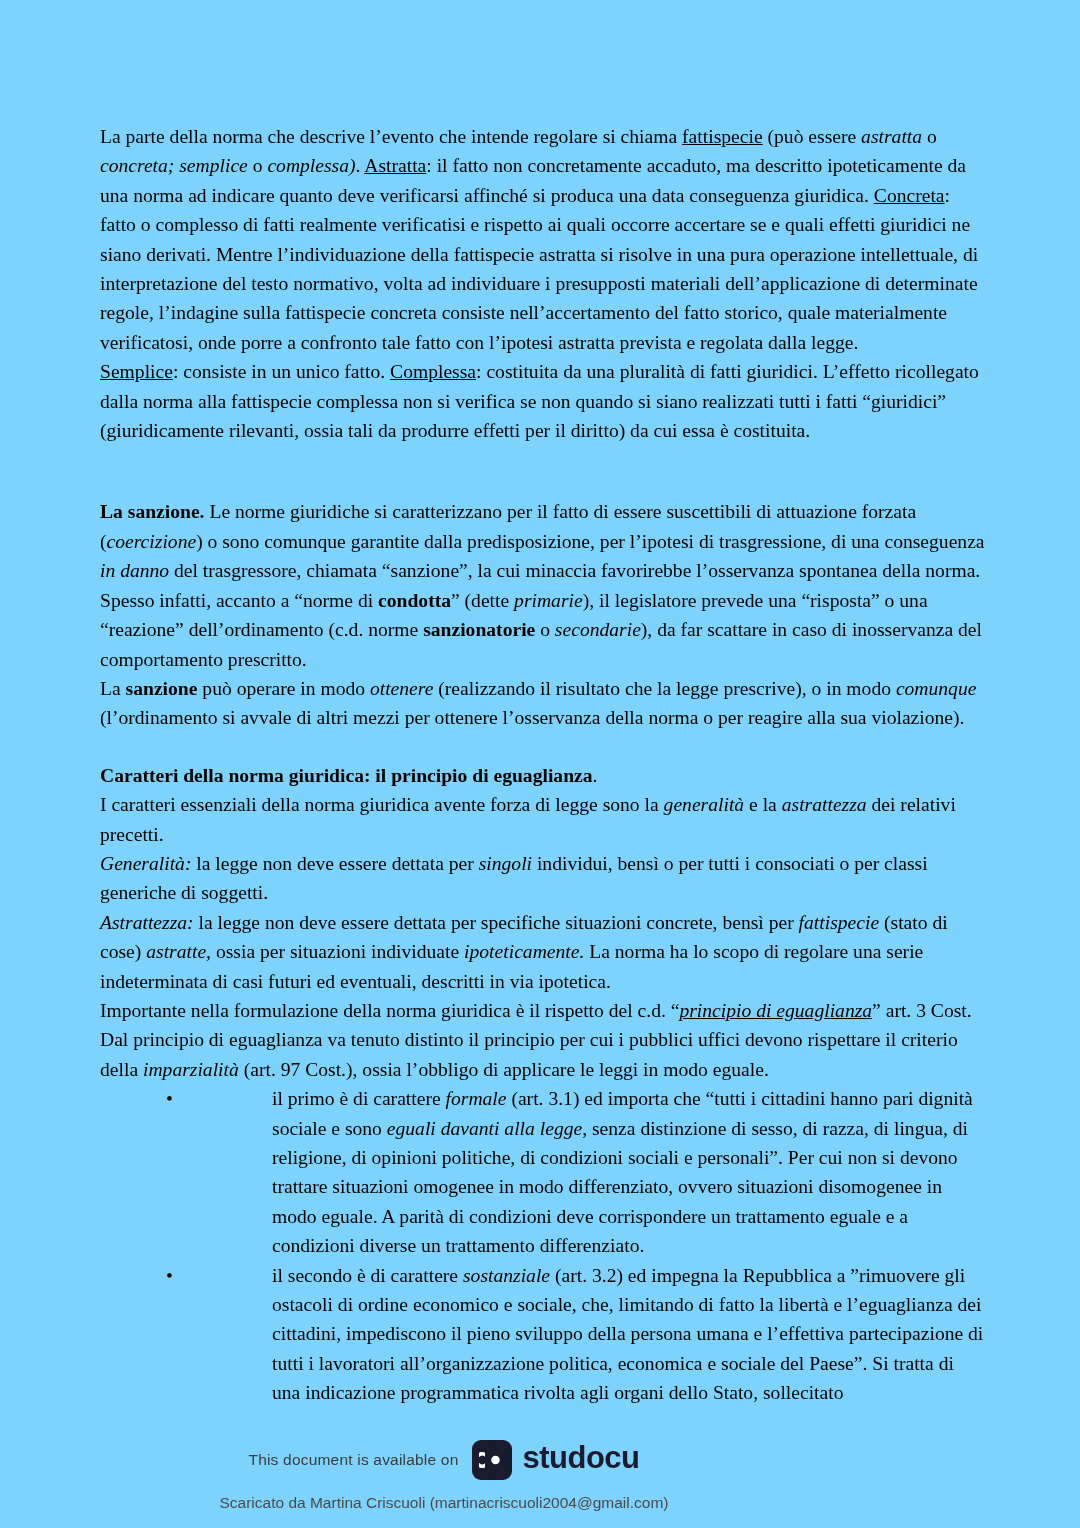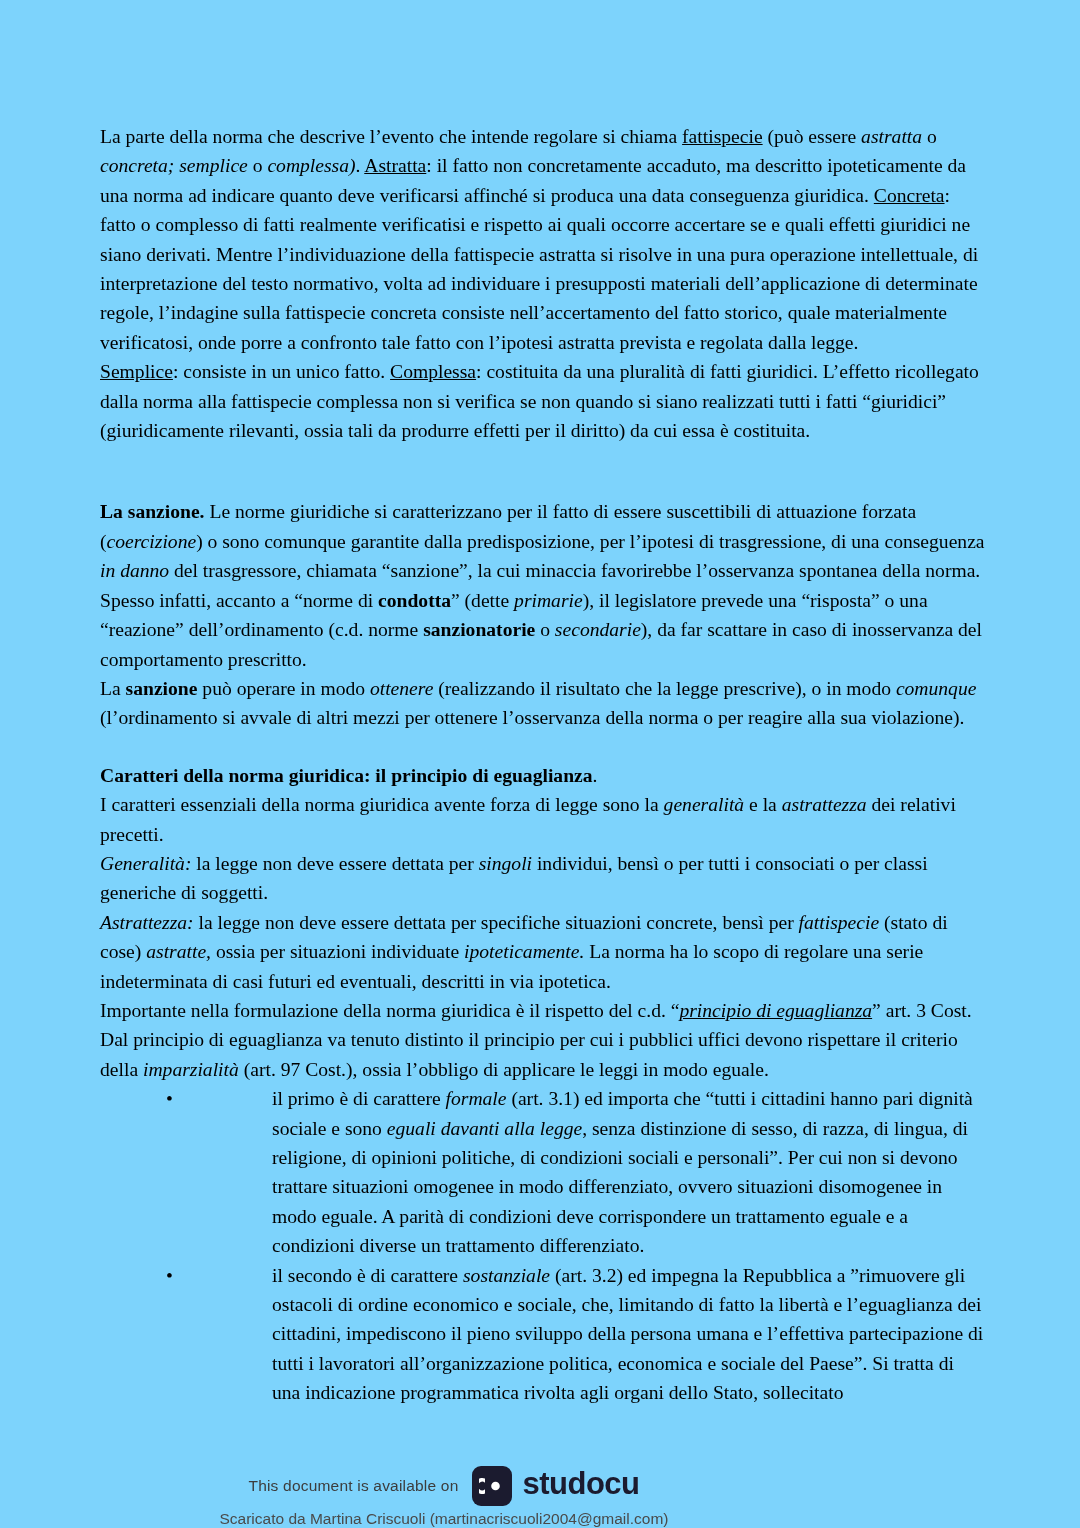--- a/index.html
+++ b/index.html
@@ -92,21 +92,22 @@
     font-family: "Liberation Sans", sans-serif;
     font-size: 31px;
     font-weight: bold;
     color: #1b1b2f;
     letter-spacing: -0.5px;
   }
   .downloader {
     font-family: "Liberation Sans", sans-serif;
     font-size: 15.5px;
     color: #4a4a4a;
-    margin-top: 4px;
+    margin-top: 14px;
+    padding-bottom: 16px;
   }
 </style>
 </head>
 <body>
 
 <div class="page">
 
   <div class="content">
 
     <p class="block"><span>La parte della norma che descrive l’evento che intende regolare si chiama </span><span class="ul">fattispecie</span><span> (può essere </span><span class="it">astratta</span><span> o </span><span class="it">concreta; semplice</span><span> o </span><span class="it">complessa)</span><span>. </span><span class="ul">Astratta</span><span>: il fatto non concretamente accaduto, ma descritto ipoteticamente da una norma ad indicare quanto deve verificarsi affinché si produca una data conseguenza giuridica. </span><span class="ul">Concreta</span><span>: fatto o complesso di fatti realmente verificatisi e rispetto ai quali occorre accertare se e quali effetti giuridici ne siano derivati. Mentre l’individuazione della fattispecie astratta si risolve in una pura operazione intellettuale, di interpretazione del testo normativo, volta ad individuare i presupposti materiali dell’applicazione di determinate regole, l’indagine sulla fattispecie concreta consiste nell’accertamento del fatto storico, quale materialmente verificatosi, onde porre a confronto tale fatto con l’ipotesi astratta prevista e regolata dalla legge.</span></p>

